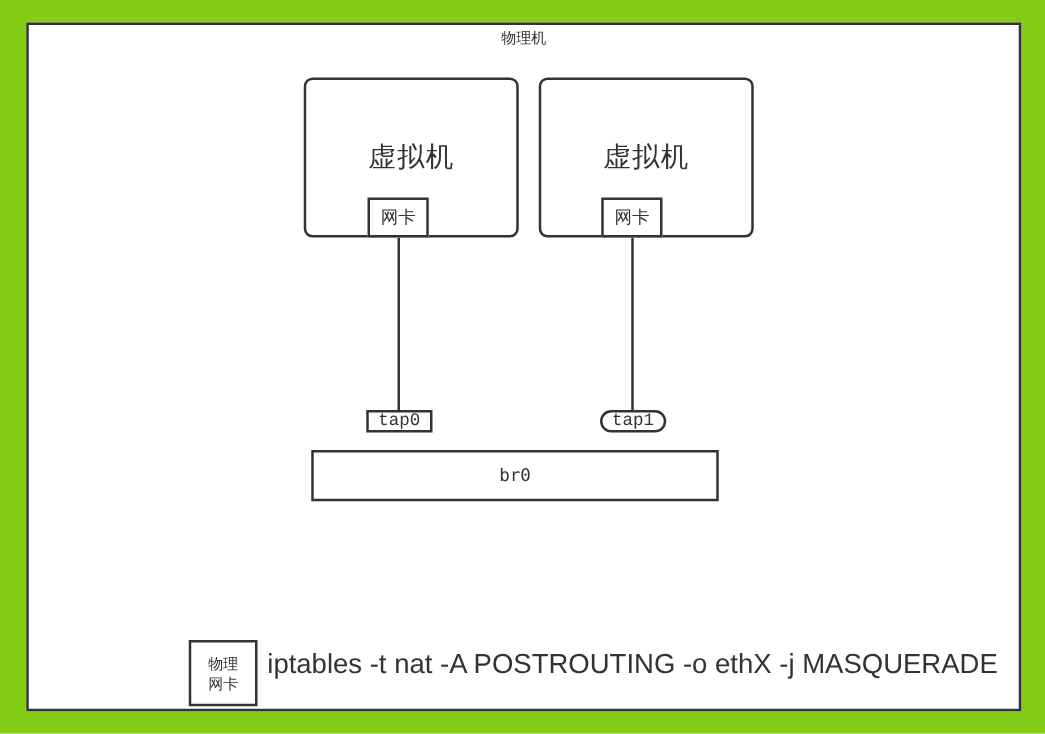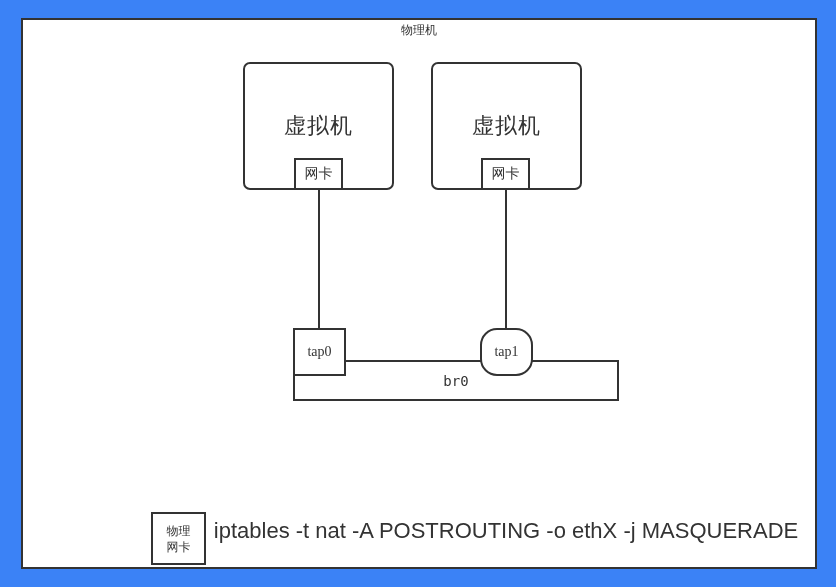--- a/index.html
+++ b/index.html
@@ -5,21 +5,21 @@
   * { margin: 0; padding: 0; box-sizing: border-box; }
   html, body { background: #ffffff; }
   body {
     font-family: "Liberation Sans", "DejaVu Sans", sans-serif;
     color: #333333;
   }
   .canvas {
     position: relative;
     width: 836px;
     height: 587px;
-    background: #3b82f6;
+    background: #84cc16;
     overflow: hidden;
   }
   .abs { position: absolute; }
   .box {
     border: 2px solid #333333;
     background: #ffffff;
   }
   .center-flex {
     display: flex;
     align-items: center;
@@ -34,21 +34,21 @@
   .host-label {
     left: 21px; top: 23px;
     width: 796px;
     text-align: center;
     font-size: 12px;
     line-height: 14px;
     z-index: 3;
   }
   
   .vm-box {
-    width: 151px; height: 128px;
+    width: 172px; height: 128px;
     border-radius: 7px;
     z-index: 1;
   }
   .vm-1 { left: 243px; top: 62px; }
   .vm-2 { left: 431px; top: 62px; }
   .vm-label {
     font-size: 22px;
     letter-spacing: 1px;
   }
   
@@ -62,36 +62,35 @@
   
   .connector {
     width: 2px; height: 138px;
     background: #333333;
     z-index: 1;
   }
   .connector-1 { left: 318px; top: 190px; }
   .connector-2 { left: 505px; top: 190px; }
   
   .tap-box {
-    width: 53px; height: 48px;
-    font-family: Liberation Serif, serif;
+    width: 53px; height: 18px;
+    font-family: Liberation Mono, monospace;
     font-size: 14px;
     z-index: 2;
     text-align: right;
   }
   .tap-1 { left: 293px; top: 328px; }
   .tap-2 { left: 480px; top: 328px; border-radius: 17px; }
   
   .bridge-box {
     left: 249px; top: 360px;
     width: 326px; height: 41px;
     font-family: "DejaVu Sans Mono", "Liberation Mono", monospace;
     font-size: 14px;
     z-index: 1;
-    margin-left: 44px;
   }
   
   .sysctl-text {
     left: 190px; top: 442px;
     width: 450px;
     text-align: center;
     font-size: 20px;
     line-height: 28px;
     z-index: 1;
   }

